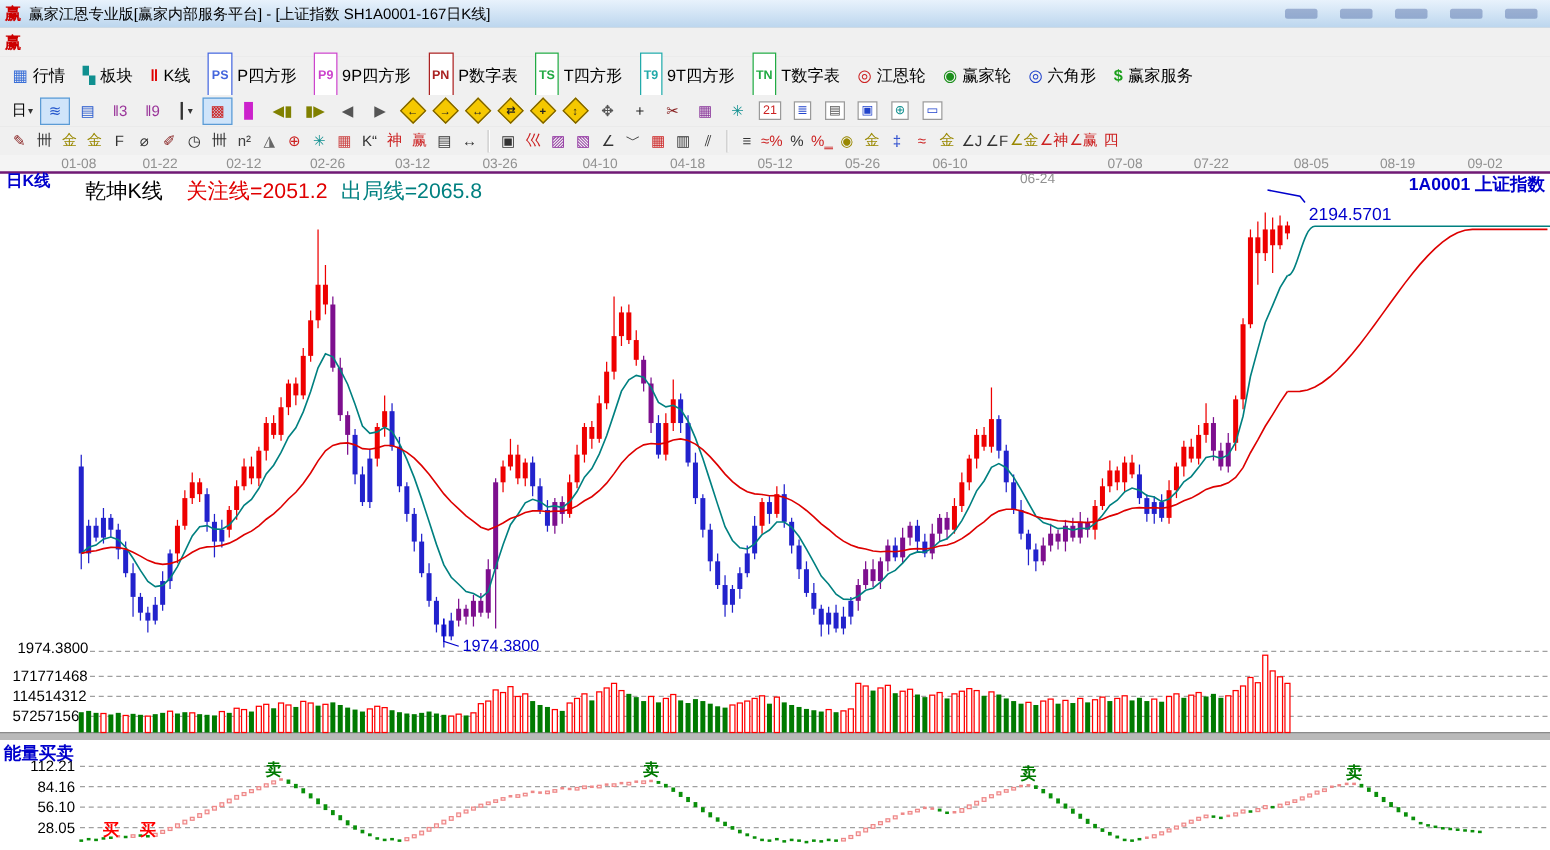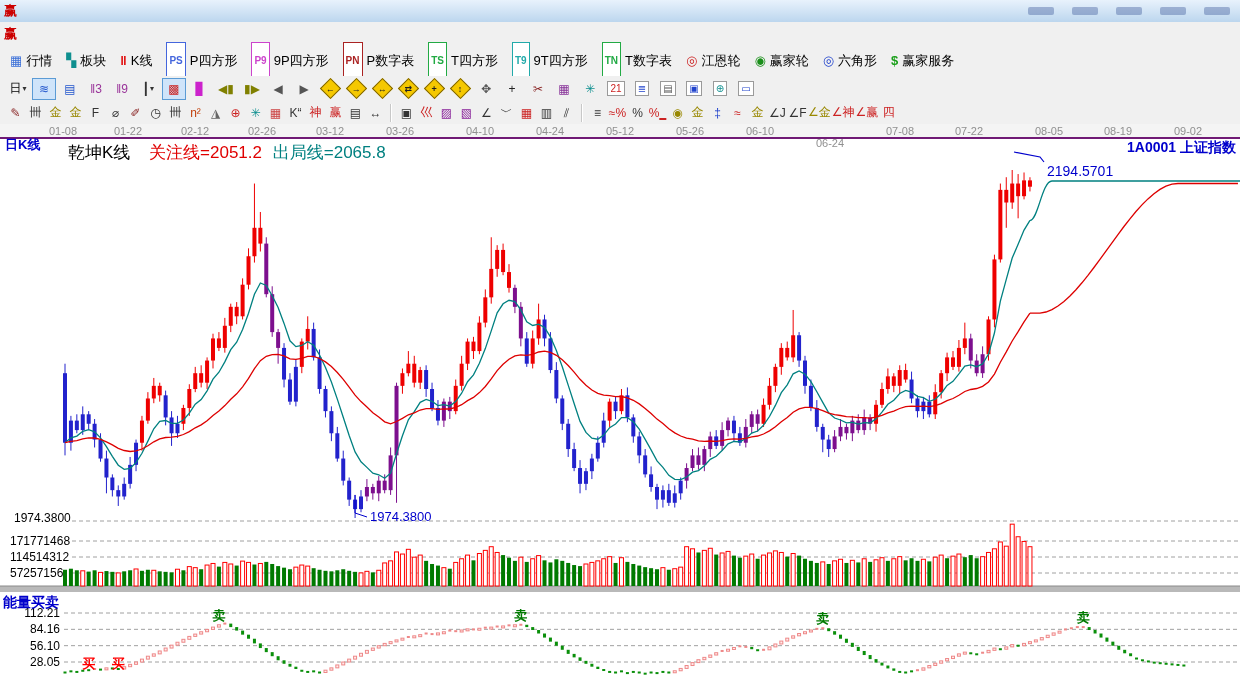--- a/index.html
+++ b/index.html
@@ -50,20 +50,21 @@
   .symbol{position:absolute;right:4px;top:15px;color:#0000cc;font-weight:bold;font-size:14px;}
   svg text{font-family:"Liberation Sans","DejaVu Sans",sans-serif;}
 </style>
 </head>
 <body>
 
 <div class="app">
 
   <div class="titlebar">
     <span class="appicon">赢</span>
+    <span>赢家江恩专业版[赢家内部服务平台] - [上证指数  SH1A0001-167日K线]</span>
     <span class="title-ghosts">
         <span></span>
         <span></span>
         <span></span>
         <span></span>
         <span></span>
       </span>
   </div>
 
   <div class="menubar">
@@ -230,21 +231,21 @@
   <div class="toolbar3" id="toolbar3">
       <span class="tb3-btn" style="color: rgb(136, 34, 34);">✎</span>
       <span class="tb3-btn" style="color: rgb(51, 51, 51);">卌</span>
       <span class="tb3-btn" style="color: rgb(153, 136, 0);">金</span>
       <span class="tb3-btn" style="color: rgb(153, 136, 0);">金</span>
       <span class="tb3-btn" style="color: rgb(51, 51, 51);">F</span>
       <span class="tb3-btn" style="color: rgb(51, 51, 51);">⌀</span>
       <span class="tb3-btn" style="color: rgb(136, 34, 34);">✐</span>
       <span class="tb3-btn" style="color: rgb(51, 51, 51);">◷</span>
       <span class="tb3-btn" style="color: rgb(51, 51, 51);">卌</span>
-      <span class="tb3-btn" style="color: #c2410c;">n²</span>
+      <span class="tb3-btn" style="color: #404040;">n²</span>
       <span class="tb3-btn" style="color: rgb(102, 102, 102);">◮</span>
       <span class="tb3-btn" style="color: rgb(204, 34, 34);">⊕</span>
       <span class="tb3-btn" style="color: rgb(15, 143, 143);">✳</span>
       <span class="tb3-btn" style="color: rgb(204, 68, 68);">▦</span>
       <span class="tb3-btn" style="color: rgb(51, 51, 51);">K“</span>
       <span class="tb3-btn" style="color: rgb(204, 34, 34);">神</span>
       <span class="tb3-btn" style="color: rgb(204, 34, 34);">赢</span>
       <span class="tb3-btn" style="color: rgb(51, 51, 51);">▤</span>
       <span class="tb3-btn" style="color: rgb(51, 51, 51);">↔</span>
       <span class="tb-sep"></span>
@@ -277,21 +278,21 @@
 
   <div class="chartwrap">
     <div class="datestrip" id="datestrip">
         <span class="datelabel" style="left: 63px;">01-08</span>
         <span class="datelabel" style="left: 128px;">01-22</span>
         <span class="datelabel" style="left: 195px;">02-12</span>
         <span class="datelabel" style="left: 262px;">02-26</span>
         <span class="datelabel" style="left: 330px;">03-12</span>
         <span class="datelabel" style="left: 400px;">03-26</span>
         <span class="datelabel" style="left: 480px;">04-10</span>
-        <span class="datelabel" style="left: 550px;">04-24</span>
+        <span class="datelabel" style="left: 550px;">04-18</span>
         <span class="datelabel" style="left: 620px;">05-12</span>
         <span class="datelabel" style="left: 690px;">05-26</span>
         <span class="datelabel" style="left: 760px;">06-10</span>
         <span class="datelabel" style="left: 830px; margin-top: 12px;">06-24</span>
         <span class="datelabel" style="left: 900px;">07-08</span>
         <span class="datelabel" style="left: 969px;">07-22</span>
         <span class="datelabel" style="left: 1049px;">08-05</span>
         <span class="datelabel" style="left: 1118px;">08-19</span>
         <span class="datelabel" style="left: 1188px;">09-02</span>
       </div>

